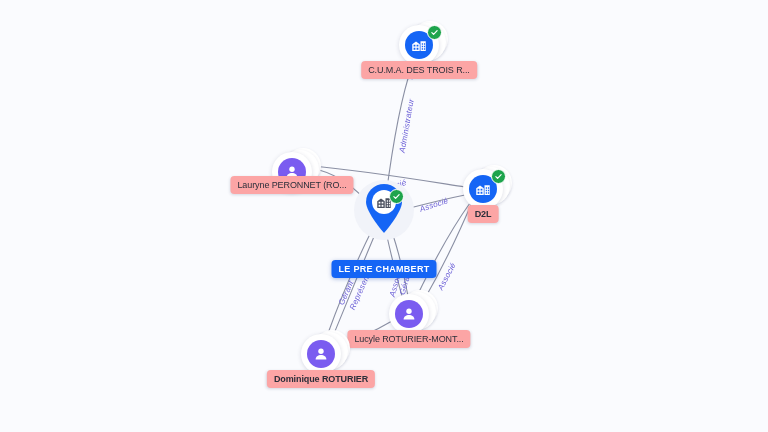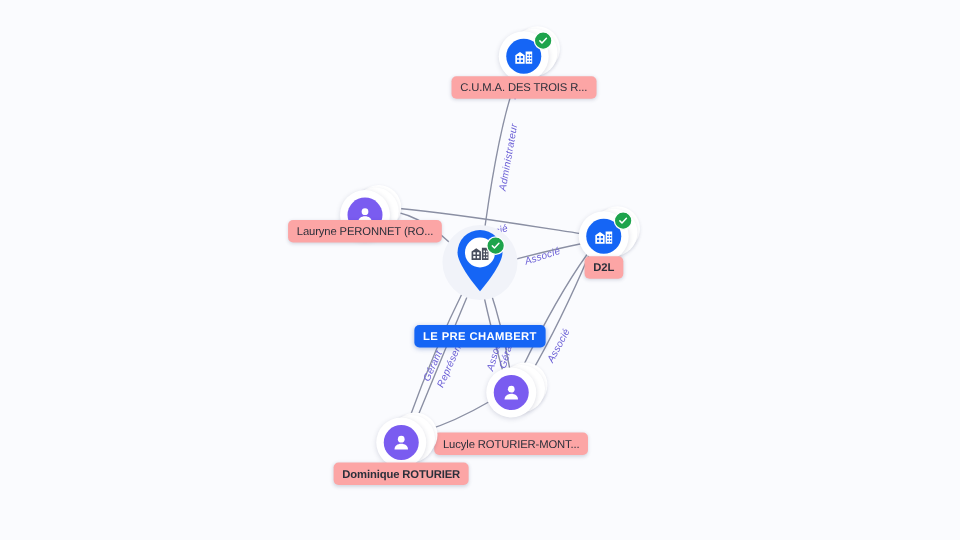--- a/index.html
+++ b/index.html
@@ -228,21 +228,21 @@
         <div class="stack-card" style="width: 36px; height: 36px; left: -7px; top: -24px;"></div>
         <div class="stack-card" style="width: 38px; height: 38px; left: -11px; top: -22px;"></div>
         <div class="node-disc" style="width: 40px; height: 40px; left: -20px; top: -20px;">
           <div class="glyph-circle" style="width: 28px; height: 28px; background: rgb(122, 92, 240);">
             <svg width="18" height="18" viewBox="0 0 24 24">
               <circle cx="12" cy="8.4" r="3.6" fill="#ffffff"></circle>
               <path fill="#ffffff" d="M4.8 19.4c0-3.7 3.2-6 7.2-6s7.2 2.3 7.2 6z"></path>
             </svg>
           </div>
         </div>
-        <div class="node-label" style="left: 0px; top: 32px;">Lucyle ROTURIER-MONT...</div>
+        <div class="node-label" style="left: 0px; top: 16px;">Lucyle ROTURIER-MONT...</div>
       </div>
       <div class="node" style="left: 321px; top: 354px;">
         <div class="stack-card" style="width: 36px; height: 36px; left: -7px; top: -24px;"></div>
         <div class="stack-card" style="width: 38px; height: 38px; left: -11px; top: -22px;"></div>
         <div class="node-disc" style="width: 40px; height: 40px; left: -20px; top: -20px;">
           <div class="glyph-circle" style="width: 28px; height: 28px; background: rgb(122, 92, 240);">
             <svg width="18" height="18" viewBox="0 0 24 24">
               <circle cx="12" cy="8.4" r="3.6" fill="#ffffff"></circle>
               <path fill="#ffffff" d="M4.8 19.4c0-3.7 3.2-6 7.2-6s7.2 2.3 7.2 6z"></path>
             </svg>

